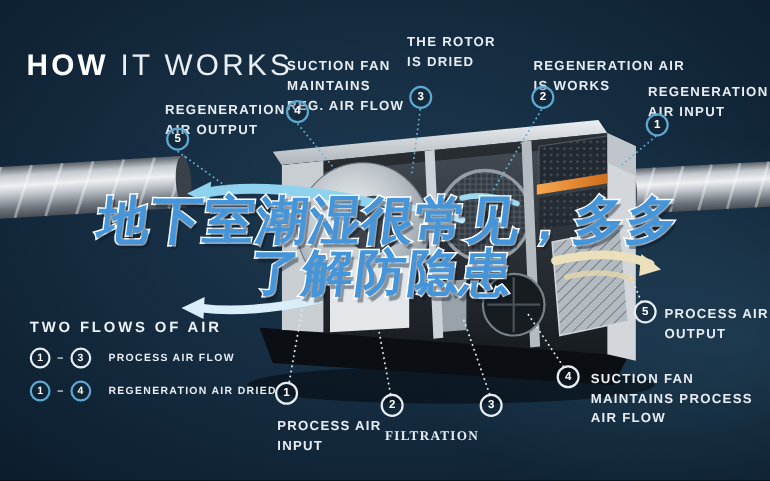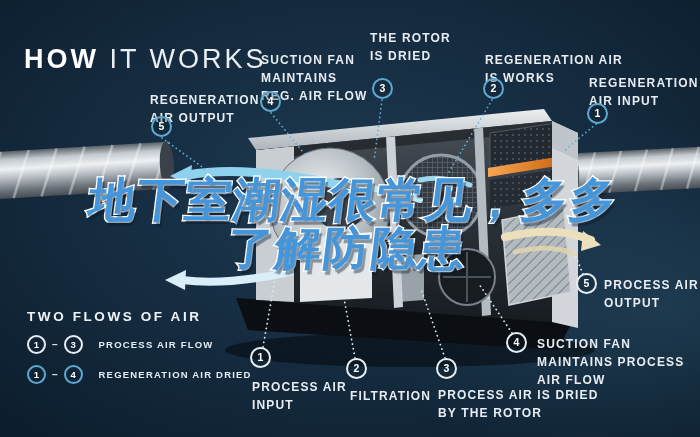--- a/index.html
+++ b/index.html
@@ -22,24 +22,24 @@
          line-height:17px; text-align:center; background:rgba(10,26,40,.25);}
   .badge.cyan{border-color:#5ea9d2;}
   #lbl-reg-output{left:150px; top:91px;}   #bdg-reg-output{left:151px; top:116px;}
   #lbl-suction-reg{left:261px; top:51px;}  #bdg-suction-reg{left:260px; top:91px;}
   #lbl-rotor-dried{left:370px; top:29px;}  #bdg-rotor-dried{left:372px; top:78px;}
   #lbl-reg-heated{left:485px; top:51px;}   #bdg-reg-heated{left:483px; top:78px;}
   #lbl-reg-input{left:589px; top:74px;}    #bdg-reg-input{left:587px; top:103px;}
   #bdg-process-output{left:576px; top:273px;} #lbl-process-output{left:604px; top:276px;}
   #bdg-suction-process{left:506px; top:332px;} #lbl-suction-process{left:537px; top:335px;}
   #bdg-process-dried{left:436px; top:358px;}  #lbl-process-dried{left:438px; top:386px;}
-  #bdg-filtration{left:346px; top:358px;}     #lbl-filtration{left:350px; top:387px;}
+  #bdg-filtration{left:346px; top:358px;}     #lbl-filtration{left:350px; top:387px;font-family:Liberation Serif, serif;}
   #bdg-process-input{left:250px; top:347px;}  #lbl-process-input{left:252px; top:378px;}
   
-  #legend{position:absolute; left:27px; top:309px;}
+  #legend{position:absolute; left:27px; top:290px;}
   #legend .hd{color:#eef3f7; font-size:13.5px; font-weight:700; letter-spacing:2.6px;}
   .lrow{display:flex; align-items:center; margin-top:11px;}
   .mini{box-sizing:border-box; width:19px; height:19px; border-radius:50%; border:2px solid #e7edf2;
         color:#fff; font-size:9.5px; font-weight:700; line-height:15px; text-align:center;}
   .mini.cyan{border-color:#5ea9d2;}
   .dash{color:#dfe7ec; font-weight:700; margin:0 6px; font-size:10px;}
   .lrow .txt{margin-left:16px; color:#e7edf2; font-size:9.5px; font-weight:700; letter-spacing:1.2px;text-align:center;}
   
   #headline{position:absolute; left:0; width:700px; top:176px; text-align:center;
             transform:skewX(-7deg); color:#4495da; font-weight:900; line-height:1.04;
@@ -210,22 +210,20 @@
   <div class="badge" id="bdg-process-output">5</div>
   <div class="co" id="lbl-process-output">PROCESS AIR
 OUTPUT</div>
 
   <div class="badge" id="bdg-suction-process">4</div>
   <div class="co" id="lbl-suction-process">SUCTION FAN
 MAINTAINS PROCESS
 AIR FLOW</div>
 
   <div class="badge" id="bdg-process-dried">3</div>
-  <div class="co" id="lbl-process-dried">PROCESS AIR IS DRIED
-BY THE ROTOR</div>
 
   <div class="badge" id="bdg-filtration">2</div>
   <div class="co" id="lbl-filtration">FILTRATION</div>
 
   <div class="badge" id="bdg-process-input">1</div>
   <div class="co" id="lbl-process-input">PROCESS AIR
 INPUT</div>
 
   <div id="legend">
     <div class="hd">TWO FLOWS OF AIR</div>

